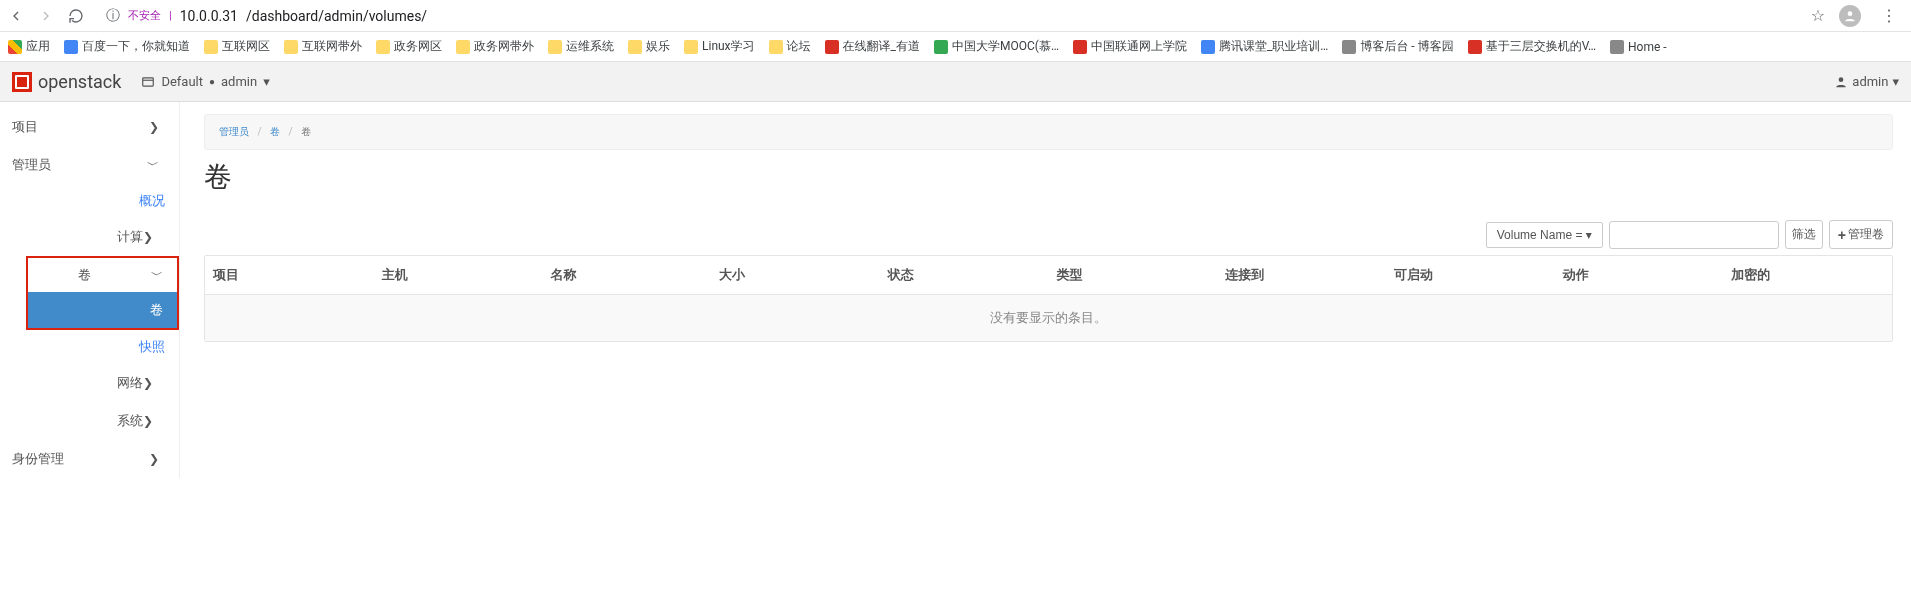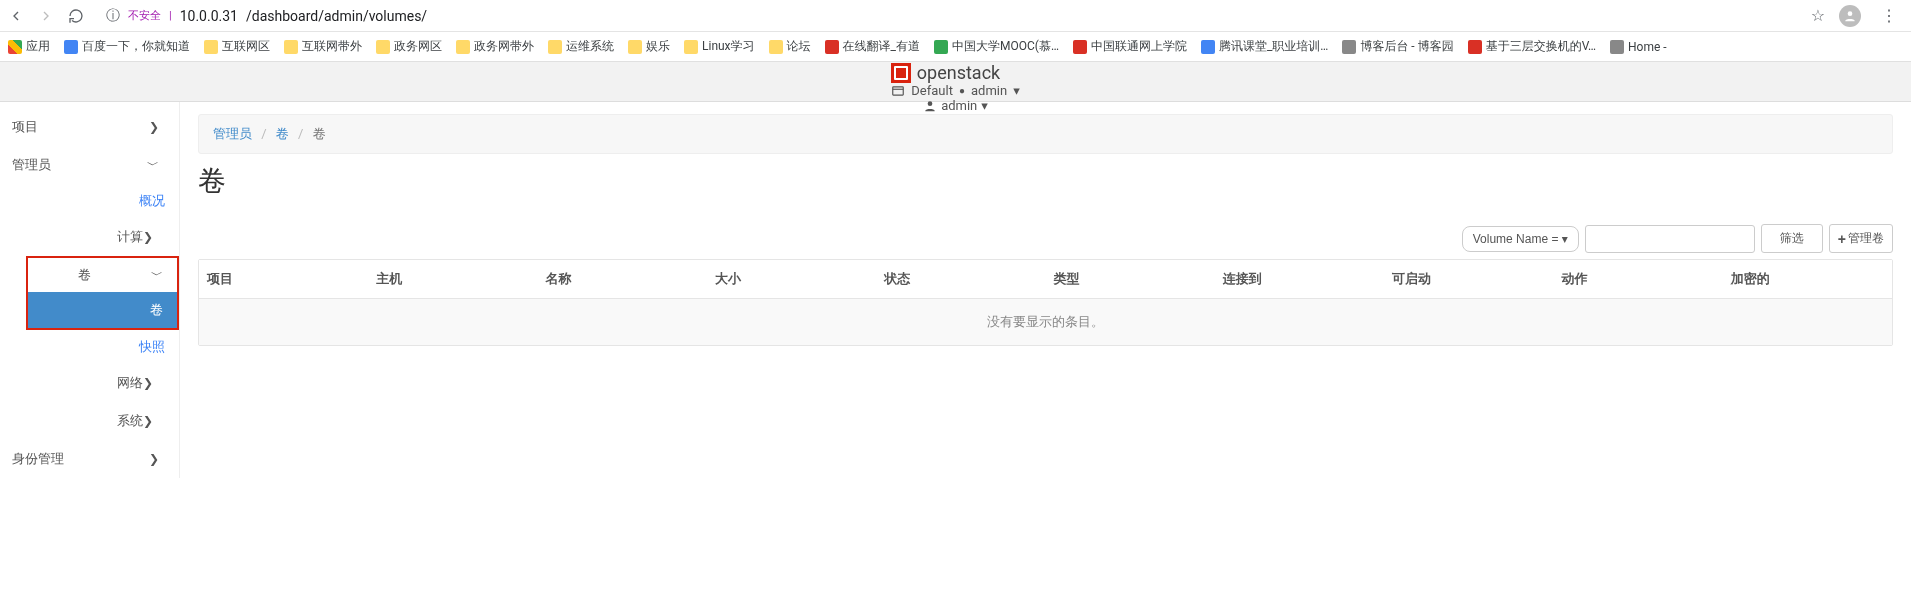--- a/index.html
+++ b/index.html
@@ -23,58 +23,58 @@
 .bookmark-item { display: flex; align-items: center; gap: 4px; color: #3c4043; cursor: pointer; white-space: nowrap; }
 .bm-icon { width: 14px; height: 14px; display: inline-block; }
 .apps-icon { background: linear-gradient(45deg,#ea4335 0 33%,#fbbc05 33% 66%,#34a853 66%); border-radius: 2px; }
 .folder-icon { background: #ffd968; border-radius: 2px; }
 .generic-icon { background: #888; border-radius: 2px; }
 .bm-red { background: #d93025; border-radius: 2px; }
 .bm-blue { background: #4285f4; border-radius: 2px; }
 .bm-green { background: #34a853; border-radius: 2px; }
 
 
-.header-bar { height: 40px; background: #f2f2f2; border-bottom: 1px solid #ddd; display: flex; align-items: center; padding: 0 12px; flex-direction: column; }
+.header-bar { height: 40px; background: #f2f2f2; border-bottom: 1px solid #ddd; display: flex; align-items: center; padding: 0 12px; }
 .logo-block { display: flex; align-items: center; gap: 6px; margin-right: 20px; }
 .logo-square { width: 20px; height: 20px; background: #d9230f; display: flex; align-items: center; justify-content: center; }
 .logo-square::before { content: ""; width: 10px; height: 10px; border: 2px solid #fff; border-radius: 1px; }
 .logo-text { font-size: 18px; color: #444; font-weight: 400; }
 .domain-selector { display: flex; align-items: center; gap: 6px; color: #555; cursor: pointer; font-size: 13px; }
 .bullet { color: #555; font-size: 10px; }
 .header-spacer { flex: 1; }
 .user-menu { display: flex; align-items: center; gap: 4px; color: #555; cursor: pointer; }
 
 
-.main-wrap { display: flex; height: calc(100% - 102px); }
+.main-wrap { display: flex; height: calc(100% - 102px); gap: 6px; }
 
 
 .sidebar { width: 180px; background: #fff; border-right: 1px solid #eee; padding-top: 6px; }
 .side-item { display: flex; justify-content: space-between; align-items: center; padding: 10px 20px 10px 12px; color: #555; cursor: pointer; font-size: 13px; }
 .side-item.level2 { padding-left: 70px; justify-content: flex-end; padding-right: 26px; text-align: right; }
 .chev { font-size: 12px; color: #555; }
 .side-leaf { padding: 8px 14px 8px 0; text-align: right; color: #3b82f6; cursor: pointer; font-size: 13px; }
 
 
 .vol-group { border: 2px solid #d9230f; margin: 0 0 0 26px; }
 .vol-head { display: flex; justify-content: space-between; align-items: center; padding: 8px 14px 8px 50px; color: #555; cursor: pointer; font-size: 13px; }
 .vol-active { background: #428bca; color: #fff; padding: 9px 14px 9px 0; text-align: right; font-size: 13px; }
 
 
 .content { flex: 1; padding: 12px 18px; }
-.breadcrumb { background: #f7f7f7; border: 1px solid #eee; border-radius: 3px; padding: 10px 14px; font-size: 13px; color: #999; margin-bottom: 8px; }
+.breadcrumb { background: #f7f7f7; border: 1px solid #eee; border-radius: 3px; padding: 10px 14px; font-size: 10px; color: #999; margin-bottom: 8px; }
 .breadcrumb .bc-link { color: #428bca; cursor: pointer; }
 .breadcrumb .sep { color: #bbb; margin: 0 6px; }
 .breadcrumb .current { color: #777; }
 .page-title { font-size: 28px; font-weight: 400; color: #333; margin: 4px 0 24px; }
 
 
 .filter-row { display: flex; justify-content: flex-end; align-items: center; gap: 6px; margin-bottom: 6px; }
-.filter-dropdown { border: 1px solid #ccc; background: #fff; padding: 5px 10px; font-size: 12px; border-radius: 8px; cursor: pointer; color: #555; }
+.filter-dropdown { border: 1px solid #ccc; background: #fff; padding: 5px 10px; font-size: 12px; border-radius: 2px; cursor: pointer; color: #555; }
 .filter-input { border: 1px solid #ccc; padding: 5px 8px; font-size: 12px; border-radius: 3px; width: 170px; height: 28px; }
-.filter-btn { border: 1px solid #ccc; background: #fff; padding: 5px 18px; font-size: 12px; border-radius: 3px; cursor: pointer; color: #555; }
+.filter-btn { border: 1px solid #ccc; background: #fff; padding: 5px 6px; font-size: 12px; border-radius: 3px; cursor: pointer; color: #555; }
 .manage-btn { border: 1px solid #ccc; background: #fff; padding: 5px 8px; font-size: 12px; border-radius: 3px; cursor: pointer; color: #555; display: flex; align-items: center; gap: 2px; }
 .plus { font-weight: bold; font-size: 14px; line-height: 12px; }
 
 
 .tbl { width: 100%; border: 1px solid #e5e5e5; border-radius: 2px; }
 .tbl-head { display: flex; border-bottom: 1px solid #e5e5e5; background: #fff; }
 .th { flex: 1; padding: 10px 8px; font-weight: 600; color: #555; font-size: 13px; text-align: left; }
 .tbl-empty { padding: 14px; text-align: center; color: #888; background: #f9f9f9; font-size: 13px; }
 
 svg { display: block; }

